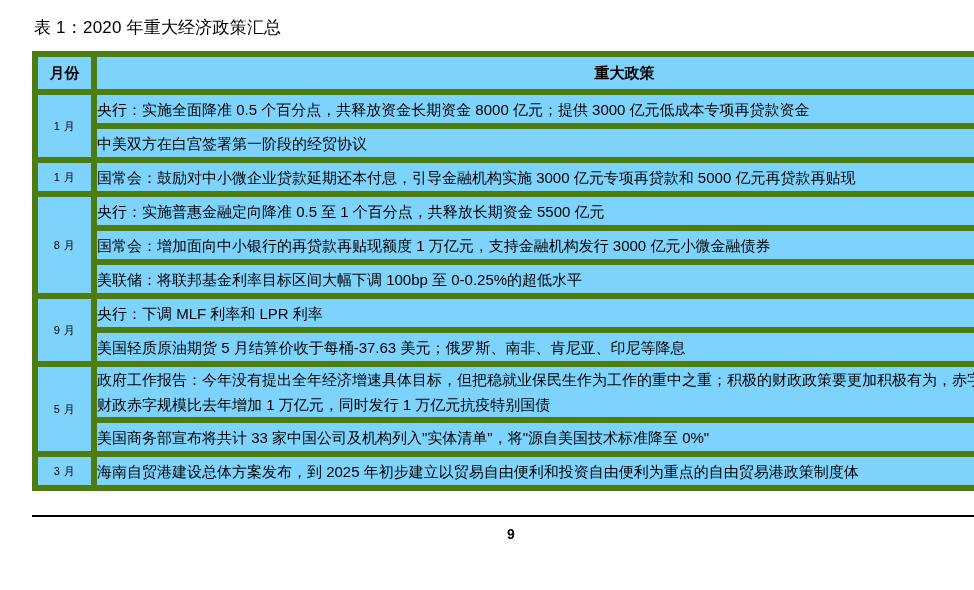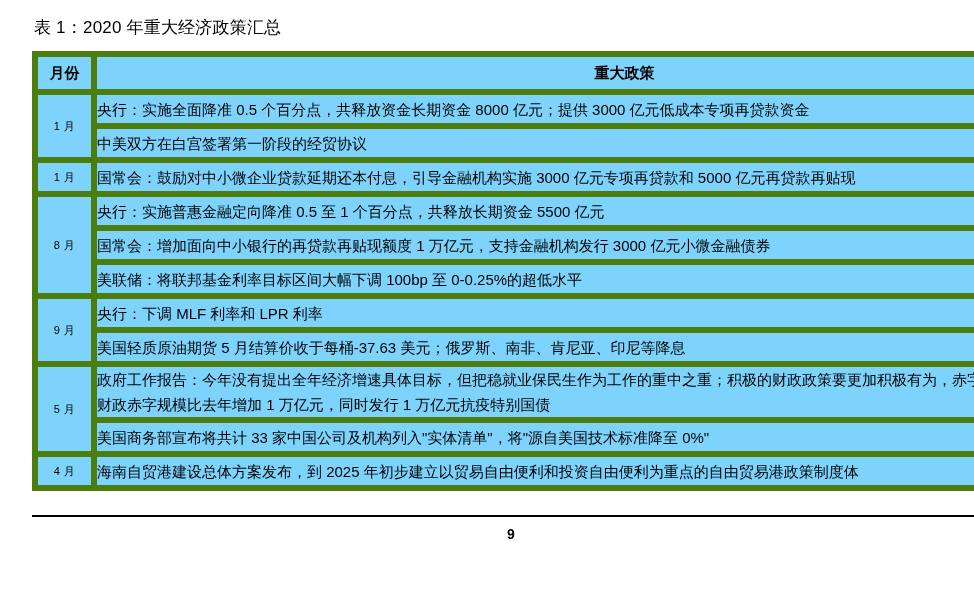--- a/index.html
+++ b/index.html
@@ -176,21 +176,21 @@
 
         <tr class="row-2line">
           <td class="month-cell" rowspan="2">5 月</td>
           <td class="policy-cell wrap">政府工作报告：今年没有提出全年经济增速具体目标，但把稳就业保民生作为工作的重中之重；积极的财政政策要更加积极有为，赤字率拟按 3.6%以上安排，财政赤字规模比去年增加 1 万亿元，同时发行 1 万亿元抗疫特别国债</td>
         </tr>
         <tr class="row-1line">
           <td class="policy-cell">美国商务部宣布将共计 33 家中国公司及机构列入"实体清单"，将"源自美国技术标准降至 0%"</td>
         </tr>
 
         <tr class="row-1line">
-          <td class="month-cell">4 月</td>
+          <td class="month-cell">3 月</td>
           <td class="policy-cell">海南自贸港建设总体方案发布，到 2025 年初步建立以贸易自由便利和投资自由便利为重点的自由贸易港政策制度体</td>
         </tr>
 
       </tbody>
     </table>
   </div>
 
   <div class="footer-rule"></div>
 
 

